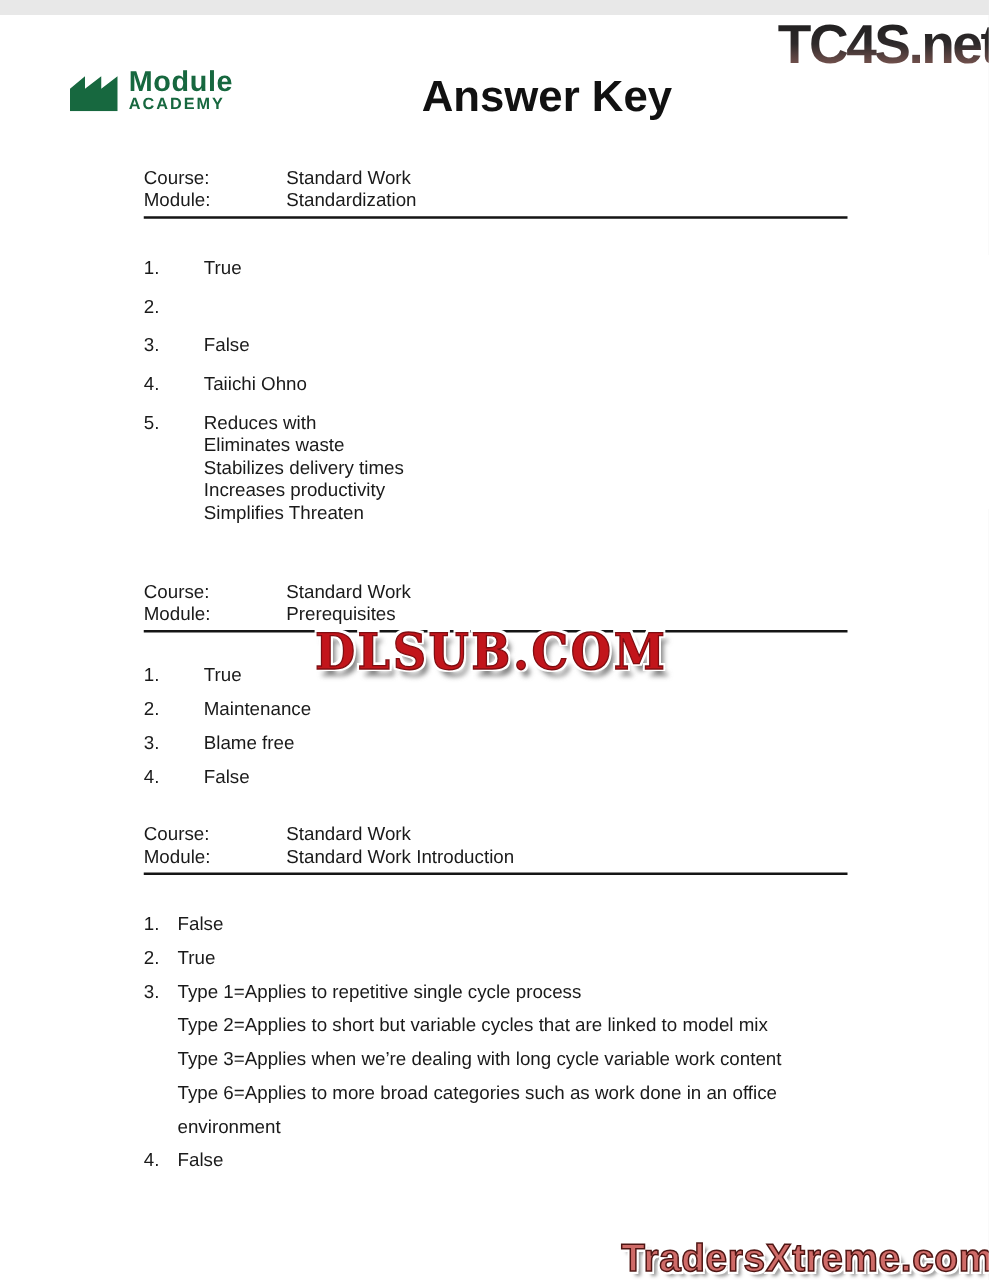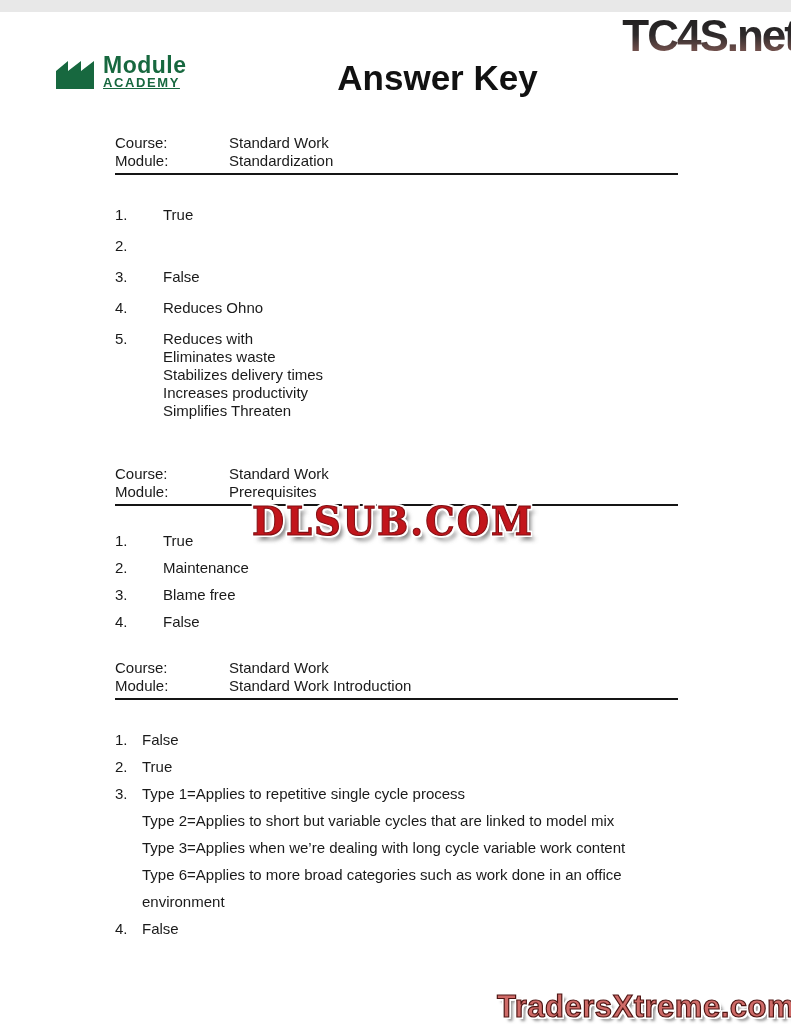--- a/index.html
+++ b/index.html
@@ -22,21 +22,21 @@
     background:linear-gradient(180deg,#1c1c1c 0%,#2e2a2b 48%,#97665f 100%);
     -webkit-background-clip:text; background-clip:text;
     color:transparent;
     line-height:1.1;
   }
 
   
   .logo { position:absolute; left:55px; top:42px; display:flex; align-items:flex-start; gap:6px; }
   .logo svg { display:block; margin-top:3px; }
   .logo-name { font-size:23px; font-weight:bold; color:var(--brand-green,#17683f); line-height:22px; letter-spacing:0.5px; }
-  .logo-sub  { font-size:13px; font-weight:bold; color:var(--brand-green,#17683f); letter-spacing:1.6px; line-height:14px;text-decoration:underline; }
+  .logo-sub  { font-size:13px; font-weight:bold; color:var(--brand-green,#17683f); letter-spacing:1.6px; line-height:14px; }
 
   
   .title {
     position:absolute; top:46px; left:0; width:100%;
     box-sizing:border-box; padding-left:72px;
     text-align:center;
     font-size:35px; font-weight:bold; color:#111;
   }
 
   
@@ -134,21 +134,21 @@
           </div>
           <div class="item">
             <span class="num">3.</span>
             <div class="txt">
               <div>False</div>
             </div>
           </div>
           <div class="item">
             <span class="num">4.</span>
             <div class="txt">
-              <div>Reduces Ohno</div>
+              <div>Taiichi Ohno</div>
             </div>
           </div>
           <div class="item">
             <span class="num">5.</span>
             <div class="txt">
               <div>Reduces with</div>
               <div>Eliminates waste</div>
               <div>Stabilizes delivery times</div>
               <div>Increases productivity</div>
               <div>Simplifies Threaten</div>

